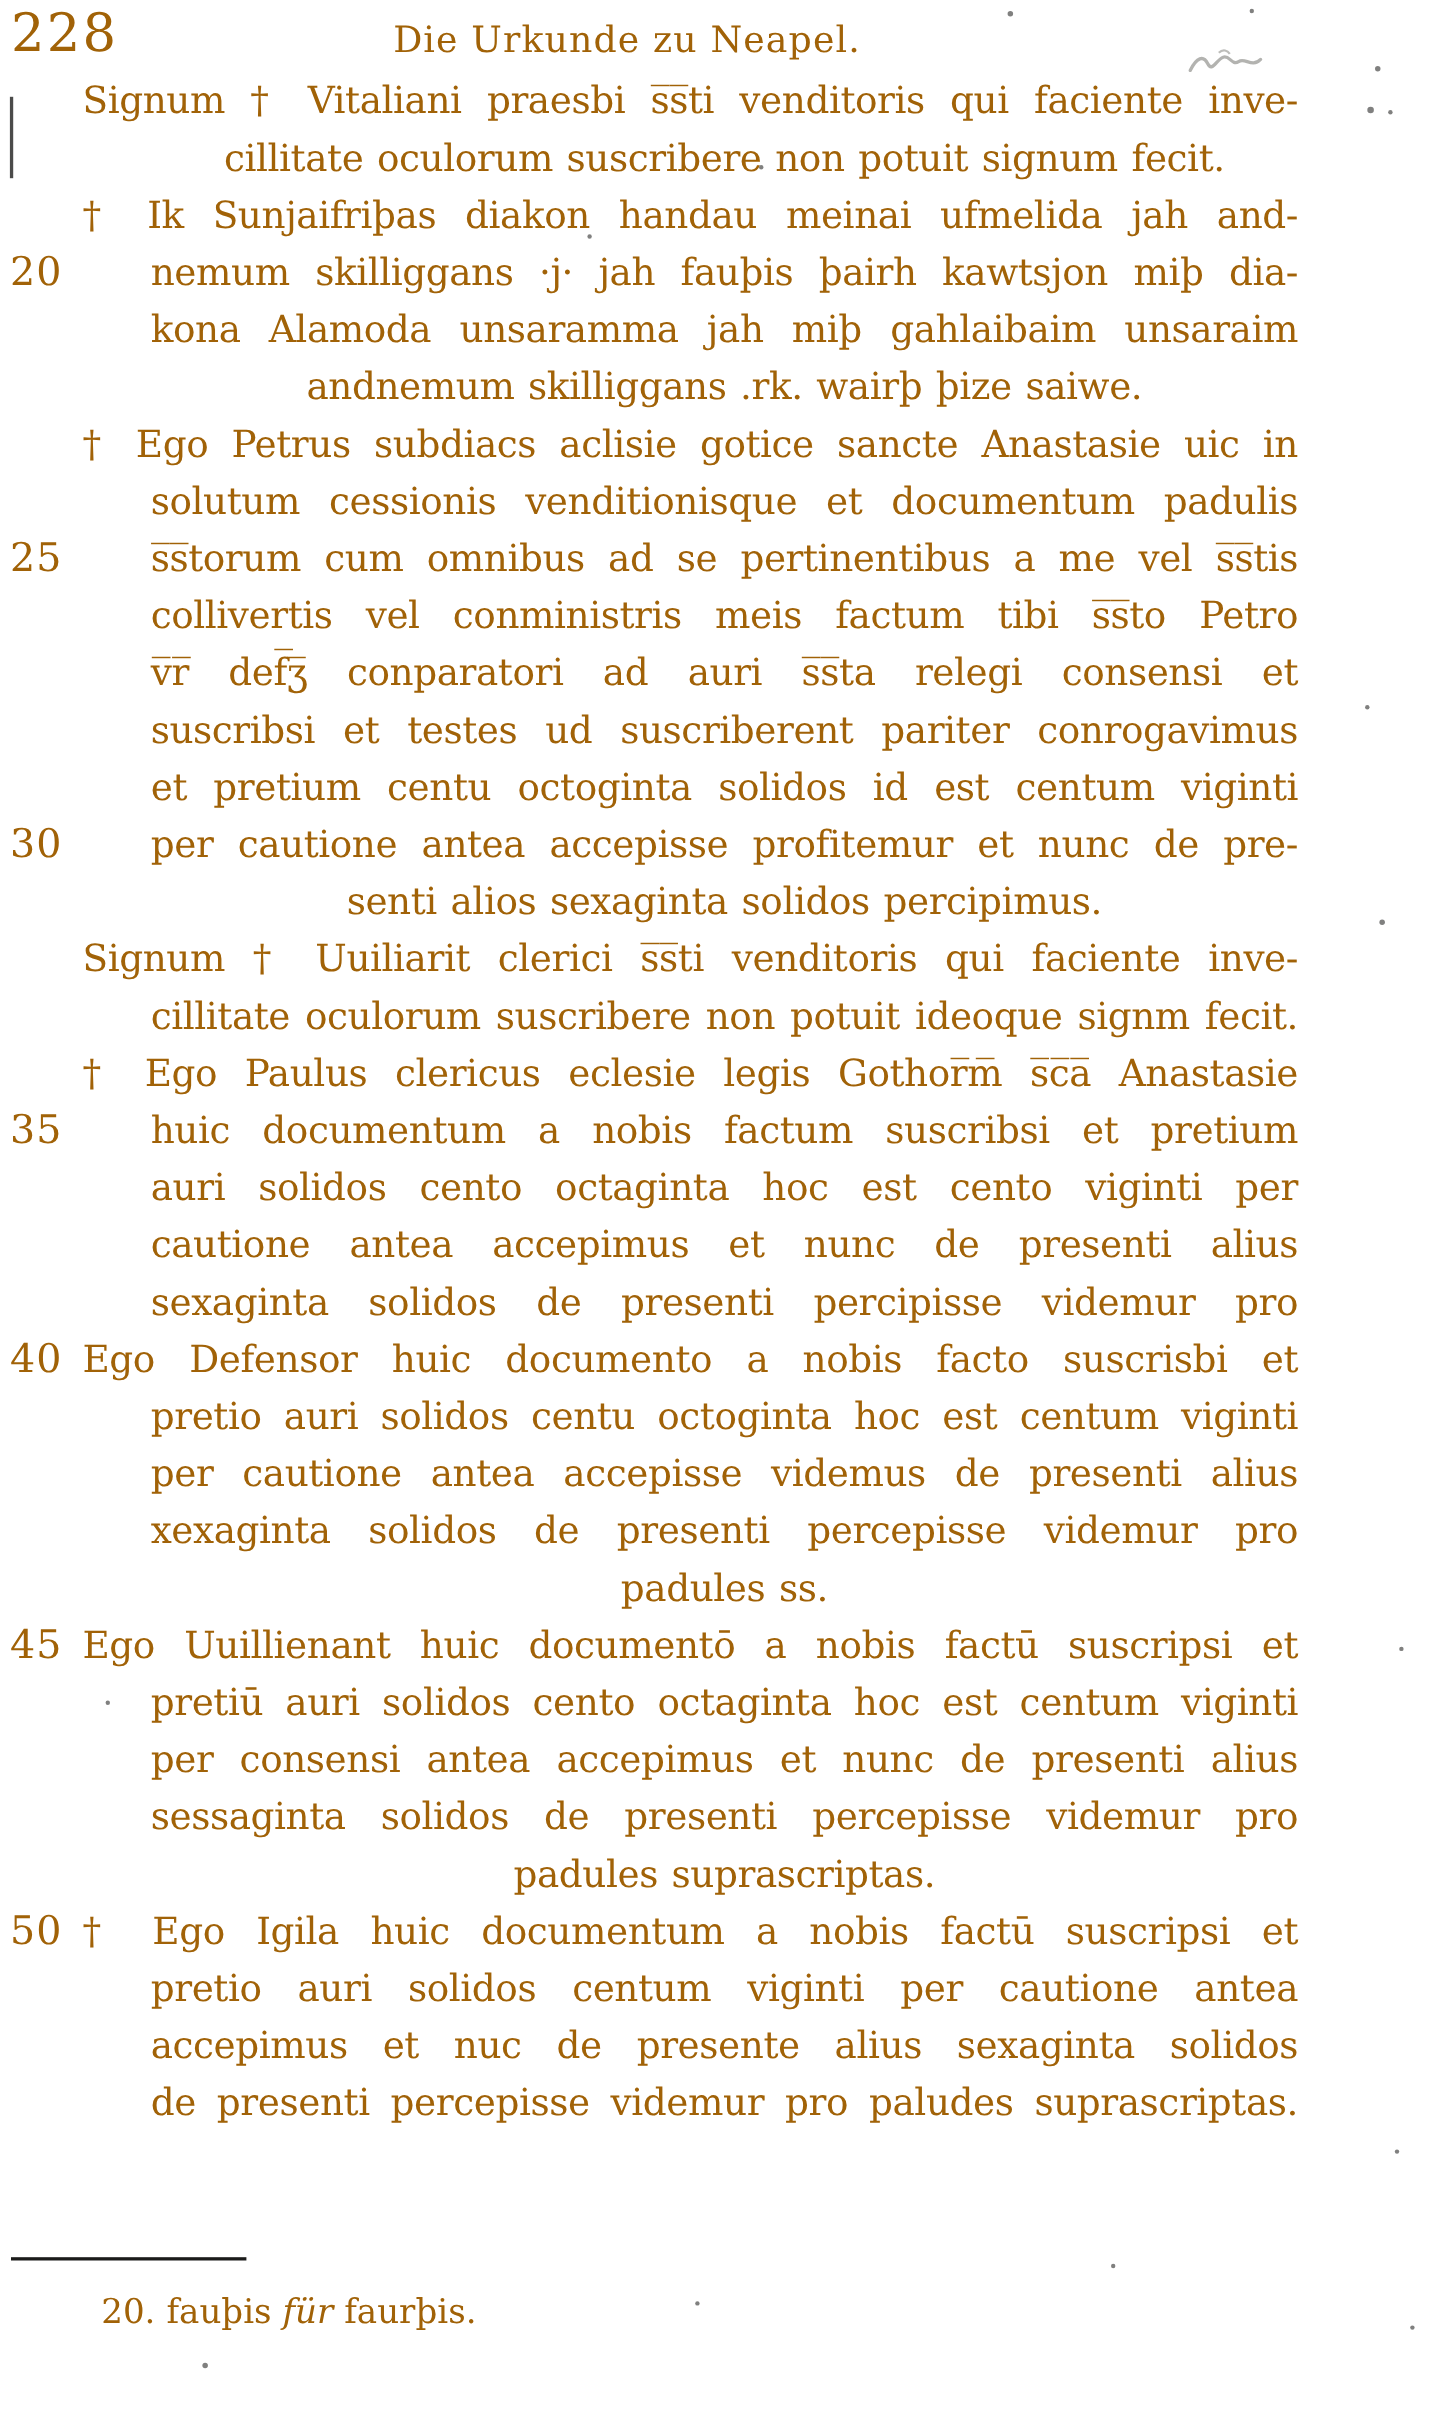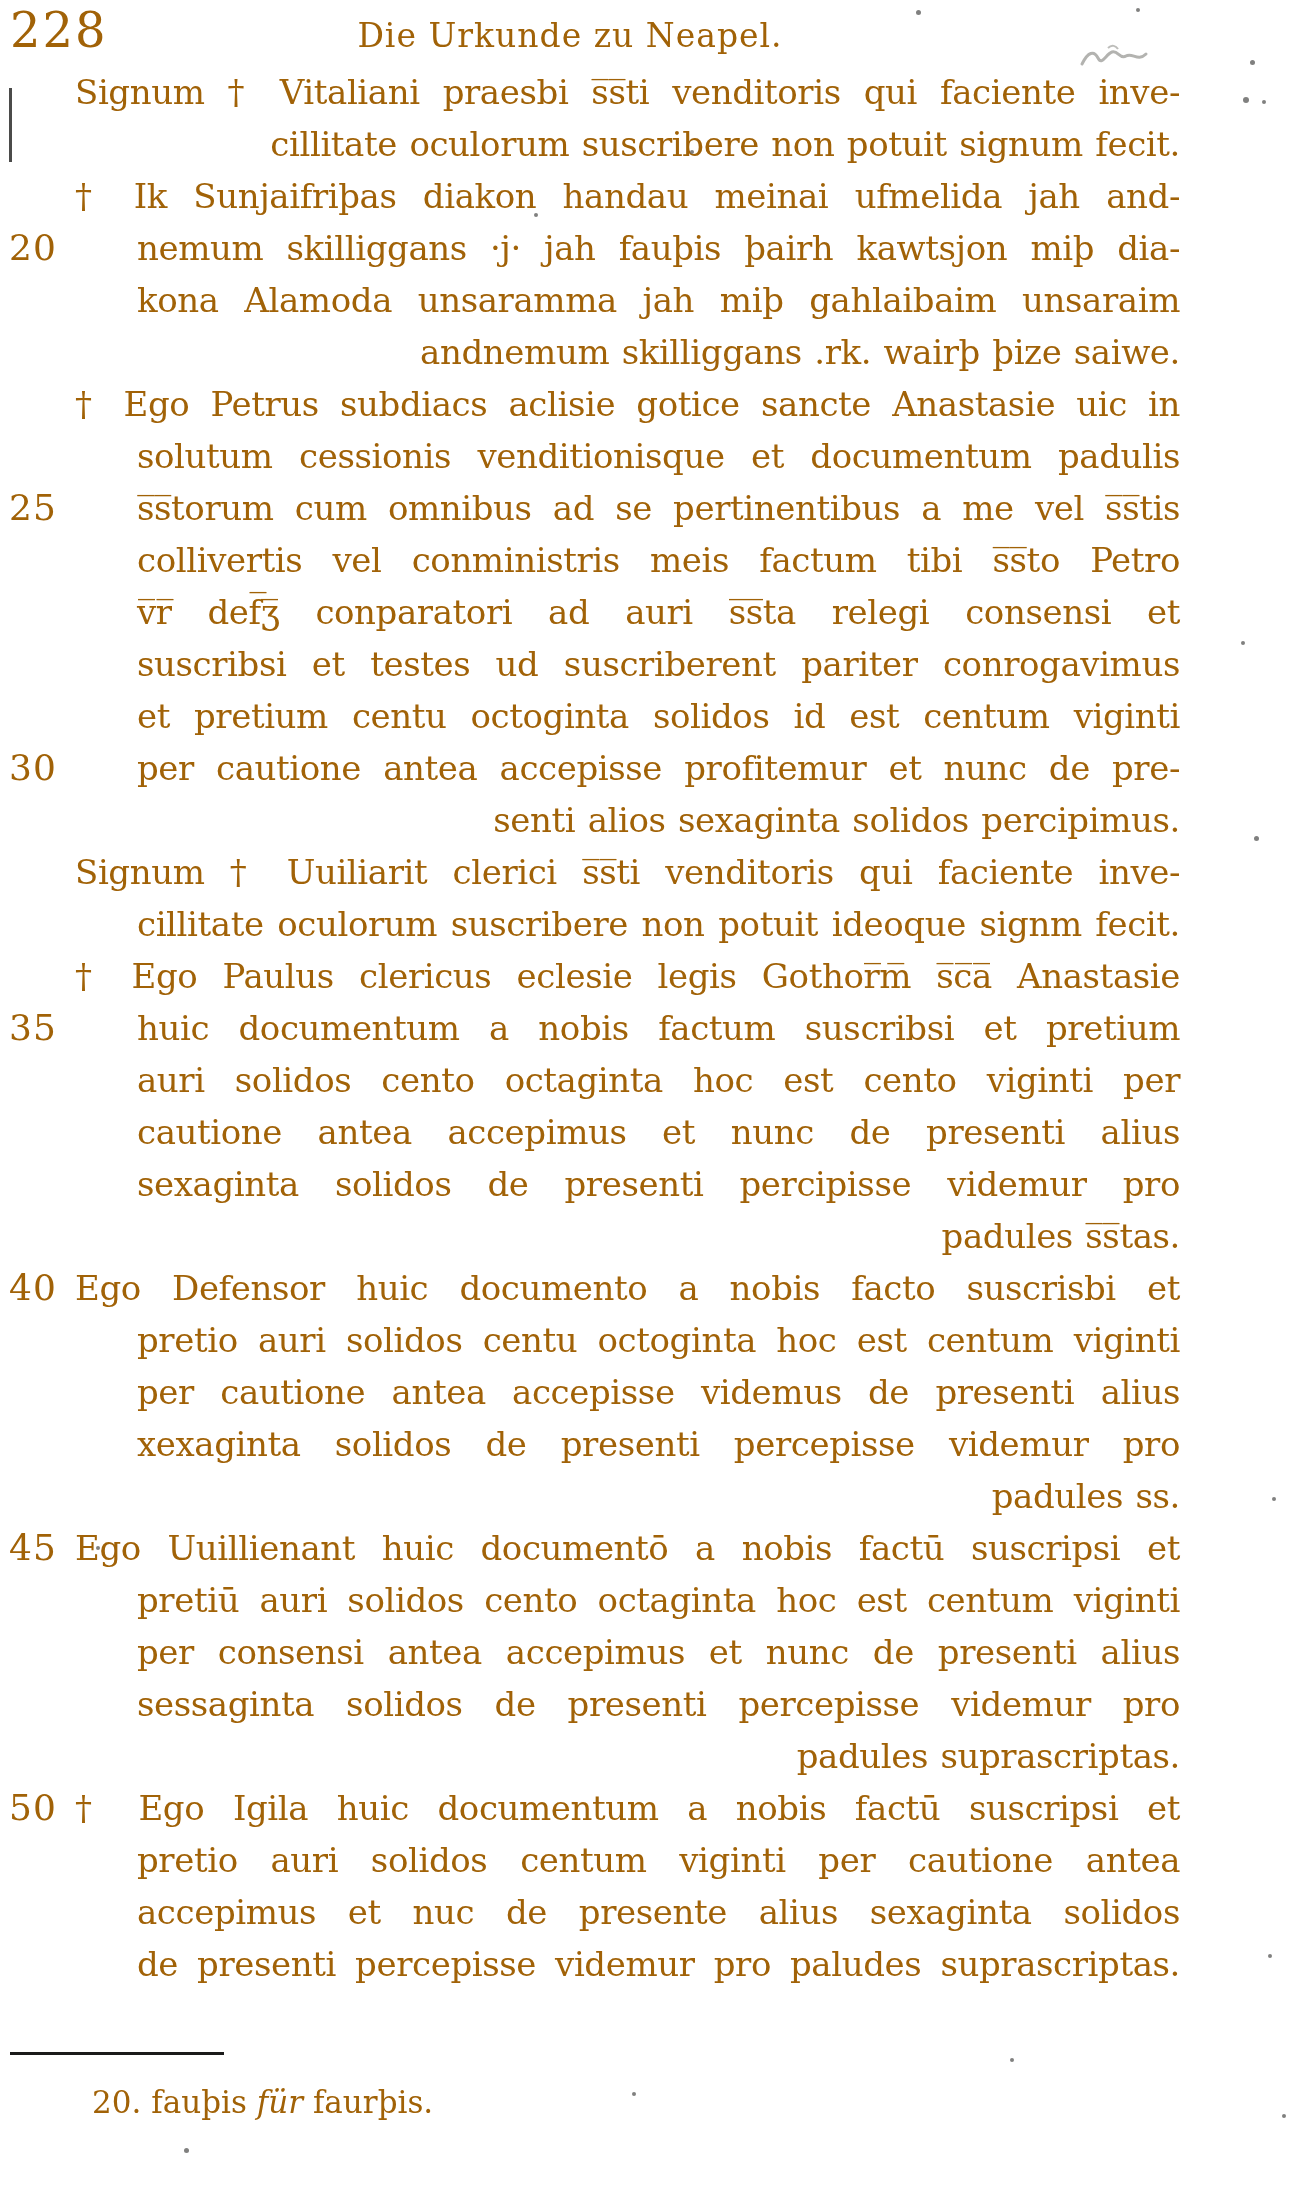--- a/index.html
+++ b/index.html
@@ -24,21 +24,21 @@
   .textblock{position:absolute;left:0;top:66px;width:1304px;}
   .bline{
     position:relative;height:52px;line-height:52px;
     font-size:34px;letter-spacing:-0.4px;
     box-sizing:border-box;padding-right:124px;
     overflow:hidden;white-space:normal;
   }
   .i-first{padding-left:75px;}
   .i-cont{padding-left:137px;}
   .j{text-align:justify;text-align-last:justify;}
-  .nj{text-align:right;word-spacing:2px;}
+  .nj{text-align:center;word-spacing:2px;}
   .mnum{
     position:absolute;left:9px;top:0;height:52px;line-height:52px;
     font-size:36px;letter-spacing:1px;text-align:left;
   }
   
   .quotebar{
     position:absolute;left:9px;top:88px;width:3px;height:74px;
     background:#2c2c2a;opacity:.85;
   }
   
@@ -87,21 +87,20 @@
       <div class="bline j i-cont"><span>et pretium centu octoginta solidos id est centum viginti</span></div>
       <div class="bline j i-cont"><span class="mnum">30</span><span>per cautione antea accepisse profitemur et nunc de pre-</span></div>
       <div class="bline nj i-cont"><span>senti alios sexaginta solidos percipimus.</span></div>
       <div class="bline j i-first"><span>Signum † Uuiliarit clerici s̅s̅ti venditoris qui faciente inve-</span></div>
       <div class="bline j i-cont"><span>cillitate oculorum suscribere non potuit ideoque signm fecit.</span></div>
       <div class="bline j i-first"><span>† Ego Paulus clericus eclesie legis Gothor̅m̅ s̅c̅a̅ Anastasie</span></div>
       <div class="bline j i-cont"><span class="mnum">35</span><span>huic documentum a nobis factum suscribsi et pretium</span></div>
       <div class="bline j i-cont"><span>auri solidos cento octaginta hoc est cento viginti per</span></div>
       <div class="bline j i-cont"><span>cautione antea accepimus et nunc de presenti alius</span></div>
       <div class="bline j i-cont"><span>sexaginta solidos de presenti percipisse videmur pro</span></div>
-      <div class="bline nj i-cont"><span>padules s̅s̅tas.</span></div>
       <div class="bline j i-first"><span class="mnum">40</span><span>Ego Defensor huic documento a nobis facto suscrisbi et</span></div>
       <div class="bline j i-cont"><span>pretio auri solidos centu octoginta hoc est centum viginti</span></div>
       <div class="bline j i-cont"><span>per cautione antea accepisse videmus de presenti alius</span></div>
       <div class="bline j i-cont"><span>xexaginta solidos de presenti percepisse videmur pro</span></div>
       <div class="bline nj i-cont"><span>padules ss.</span></div>
       <div class="bline j i-first"><span class="mnum">45</span><span>Ego Uuillienant huic documentō a nobis factū suscripsi et</span></div>
       <div class="bline j i-cont"><span>pretiū auri solidos cento octaginta hoc est centum viginti</span></div>
       <div class="bline j i-cont"><span>per consensi antea accepimus et nunc de presenti alius</span></div>
       <div class="bline j i-cont"><span>sessaginta solidos de presenti percepisse videmur pro</span></div>
       <div class="bline nj i-cont"><span>padules suprascriptas.</span></div>

